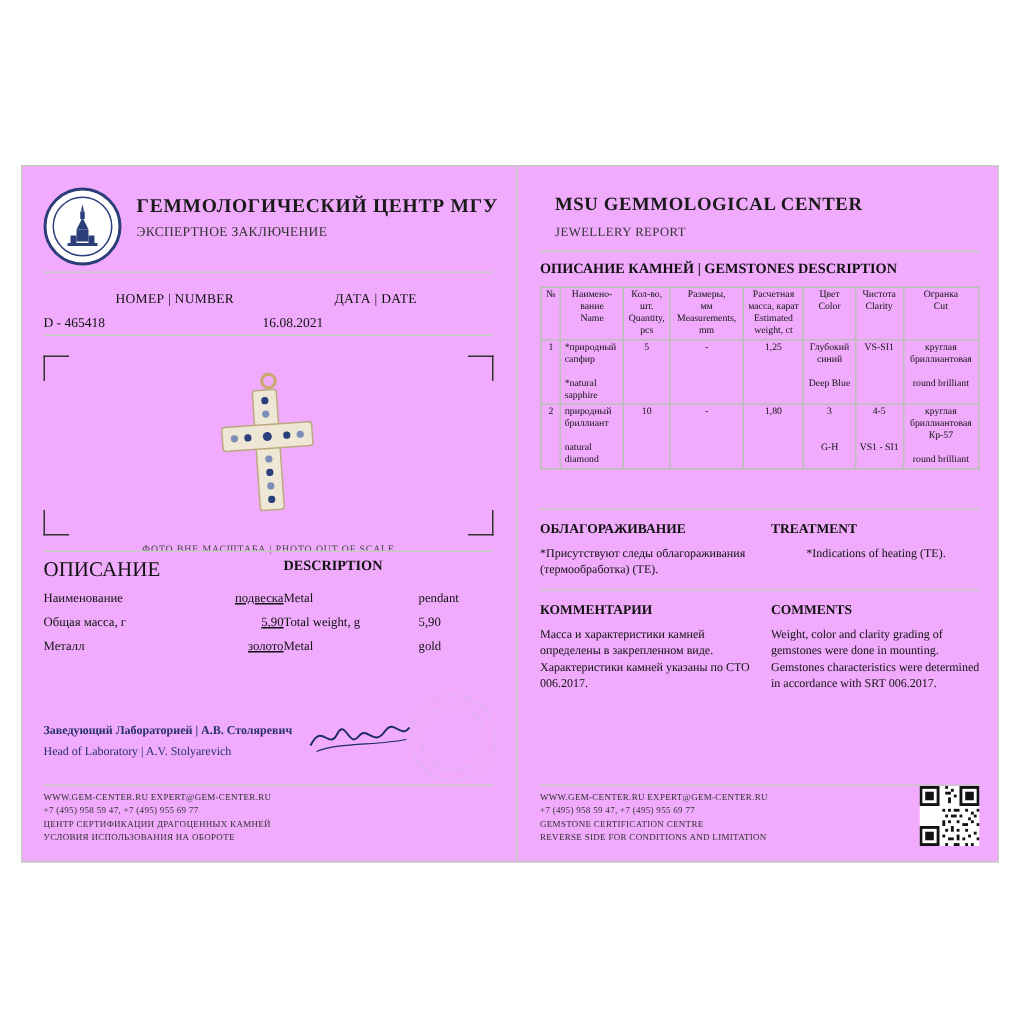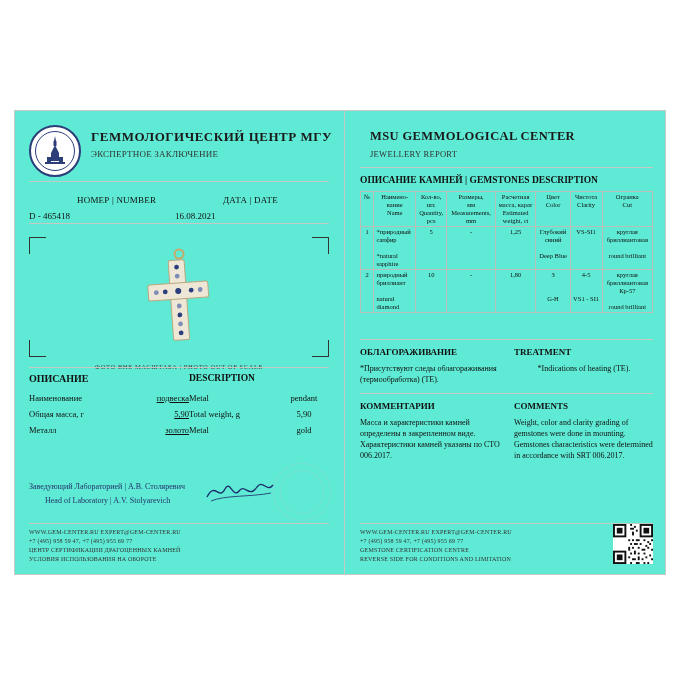--- a/index.html
+++ b/index.html
@@ -9,21 +9,21 @@
     height: 680px;
     background: #ffffff;
     font-family: "Liberation Serif", serif;
   }
   #cert {
     position: absolute;
     left: 14px;
     top: 110px;
     width: 652px;
     height: 465px;
-    background: #5eead4;
+    background: #f0abfc;
     border: 1px solid #c9c9c4;
     box-sizing: border-box;
     overflow: hidden;
   }
   .col-left {
     position: absolute;
     left: 0; top: 0;
     width: 330px; height: 463px;
     box-sizing: border-box;
     border-right: 1px solid #c9c9c4;
@@ -130,34 +130,34 @@
     width: 300px;
     text-align: center;
     font-size: 6.5px;
     letter-spacing: 0.6px;
     color: #444;
   }
   
   .desc-wrap { position: absolute; left: 14px; top: 262px; width: 300px; }
   .desc-head-ru {
     position: absolute; left: 0; top: 0;
-    font-size: 10px; font-weight: bold; color: #111;
+    font-size: 14px; font-weight: normal; color: #111;
   }
   .desc-head-en {
     position: absolute; left: 160px; top: 0;
     font-size: 9.5px; font-weight: bold; color: #111;
   }
   .drow { position: absolute; width: 300px; font-size: 8.5px; color: #111; }
   .d-ru-l { position: absolute; left: 0; }
   .d-ru-v { position: absolute; left: 104px; width: 56px; text-align: right; text-decoration: underline; }
   .d-en-l { position: absolute; left: 160px; }
-  .d-en-v { position: absolute; left: 250px; width: 50px; text-align: center; }
+  .d-en-v { position: absolute; left: 250px; width: 50px; text-align: left; }
 
   
-  .sig-line { position: absolute; font-size: 8px; color: #26306b; font-weight: normal; }
+  .sig-line { position: absolute; font-size: 8px; color: #26306b; font-weight: bold; }
   .sig-line.en { font-weight: normal; color: #26306b; }
   .sig-scribble { position: absolute; left: 190px; top: 368px; }
   .stamp {
     position: absolute;
     left: 258px; top: 352px;
     width: 56px; height: 56px;
     border-radius: 50%;
     border: 1px dotted #b9bcd0;
     opacity: 0.55;
   }
@@ -308,21 +308,21 @@
       </div>
       <div class="drow" style="top:52px;">
         <span class="d-ru-l">Металл</span>
         <span class="d-ru-v">золото</span>
         <span class="d-en-l">Metal</span>
         <span class="d-en-v">gold</span>
       </div>
     </div>
 
     <div class="sig-line" style="left:14px; top:371px;">Заведующий Лабораторией  |  А.В. Столярeвич</div>
-    <div class="sig-line en" style="left:14px; top:385px;margin-left:16px;">Head of Laboratory  |  A.V. Stolyarevich</div>
+    <div class="sig-line en" style="left:14px; top:385px;">Head of Laboratory  |  A.V. Stolyarevich</div>
 
     <svg class="sig-scribble" width="70" height="24" viewBox="0 0 70 24">
       <path d="M2,18 C10,2 14,22 20,10 C25,0 28,20 34,12 C40,4 44,20 52,8 C58,0 62,14 68,6" fill="none" stroke="#1b2a6b" stroke-width="1.3"></path>
       <path d="M6,22 C20,16 46,18 66,14" fill="none" stroke="#1b2a6b" stroke-width="0.8"></path>
     </svg>
 
     <div class="stamp"></div>
 
     <div class="hr" style="left:14px; top:412px; width:300px;"></div>
 

